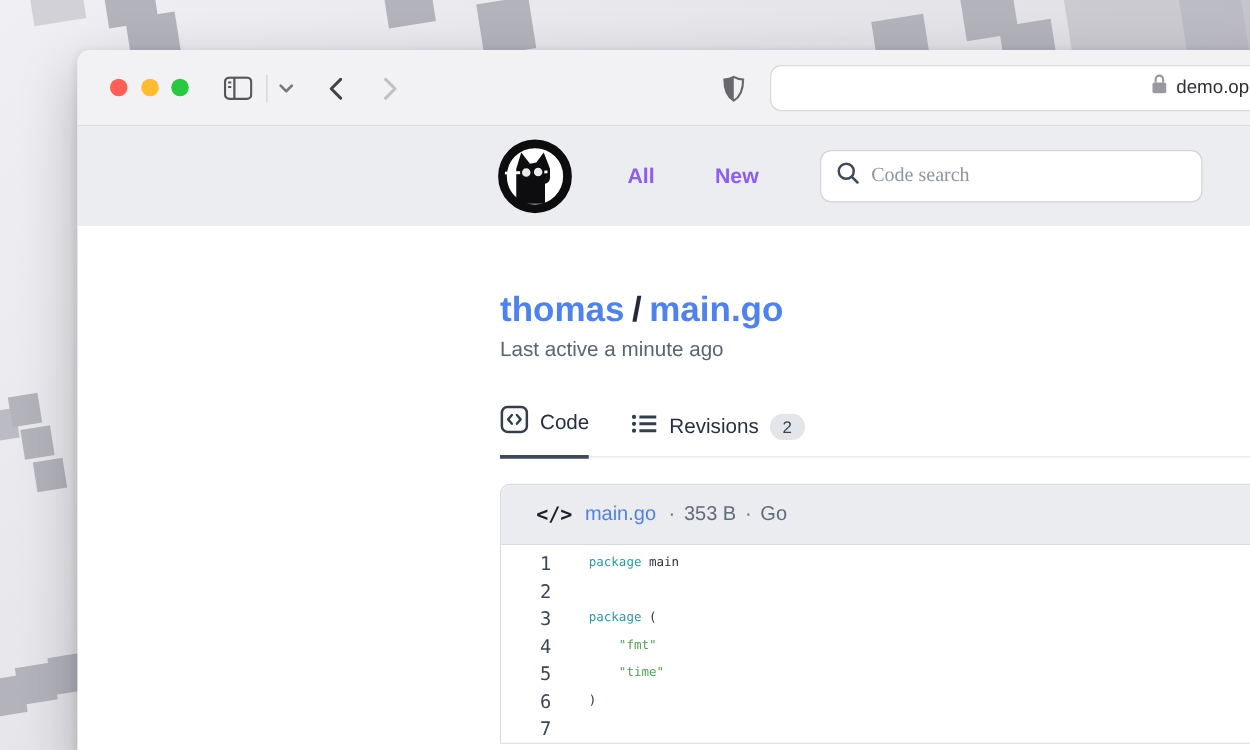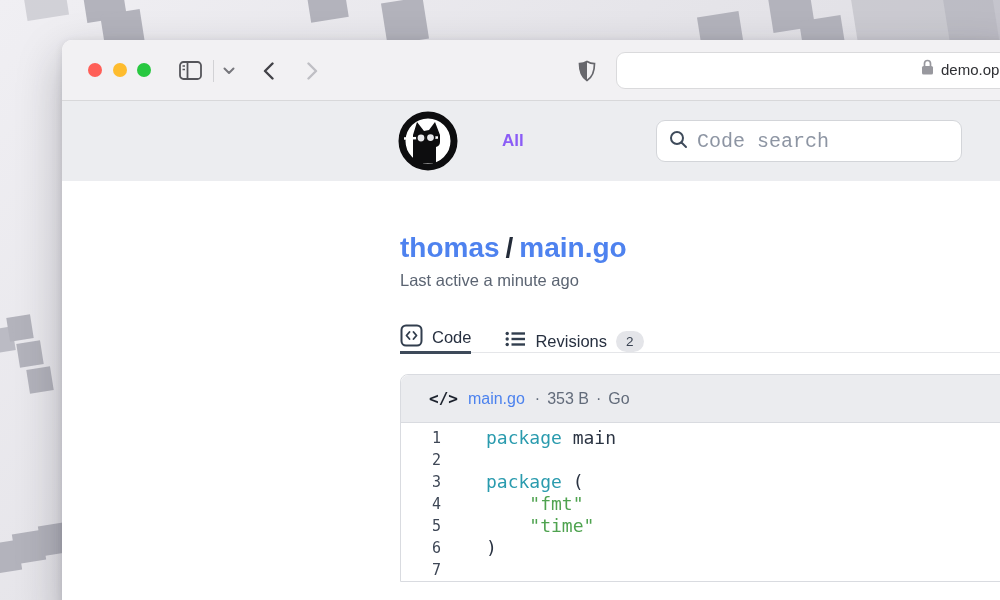--- a/index.html
+++ b/index.html
@@ -42,50 +42,50 @@
     font-size:17px; font-weight:600; color:#8b5cf6; cursor:pointer;
   }
   .nav-all { left:440px; }
   .nav-new { left:510px; }
   .searchbox {
     position:absolute; left:594px; top:19px; width:306px; height:42px;
     background:#fff; border:1px solid #d3d5d9; border-radius:9px;
     display:flex; align-items:center; padding:0 12px; gap:9px;
   }
   .searchbox input {
-    border:none; outline:none; flex:1; font-size:20px; color:#8b5cf6;
-    font-family:Liberation Mono, monospace; background:transparent;
+    border:none; outline:none; flex:1; font-size:16px; color:#8b5cf6;
+    font-family:Liberation Serif, serif; background:transparent;
   }
   .searchbox input::placeholder { color:#8d95a3; }
 
   
   .content { position:relative; background:#fff; height:434px; padding-left:338px; }
   .gist-title { padding-top:50px; font-size:28px; font-weight:700; line-height:34px; }
   .gist-title a { color:var(--title-link); text-decoration:none; cursor:pointer;text-align:center; }
   .gist-title .sep { color:#232b39; padding:0 6px; }
   .last-active { margin-top:6px; font-size:16.5px; color:#5b6472; }
 
   .tabs { margin-top:34px; display:flex; align-items:flex-end; gap:34px; border-bottom:1px solid #e5e6e9; }
-  .tab { display:flex; align-items:center; gap:9px; cursor:pointer;
+  .tab { display:flex; align-items:center; gap:9px; padding-bottom:12px; cursor:pointer;
          font-size:16.5px; color:#273040; }
   .tab.active { border-bottom:3px solid var(--tab-underline); margin-bottom:-2px; font-weight:500; }
   .badge { background:#e4e5e9; color:#3a4352; font-size:13.5px; padding:3px 10px; border-radius:999px; }
 
   .file-card { margin-top:21px; border:1px solid #d9dbe0; border-left:1px solid #d9dbe0;
                border-radius:8px 8px 0 0; margin-right:-20px; }
   .file-header { height:48px; background:#ebecef; border-bottom:1px solid #d9dbe0;
                  border-radius:8px 0 0 0; display:flex; align-items:center; padding-left:28px; gap:10px; }
   .file-glyph { font-family:"DejaVu Sans Mono", monospace; font-weight:bold; font-size:16px; color:#1b212c; }
   .file-name { font-size:16px; color:#4c82ee; text-decoration:none; cursor:pointer; }
   .file-meta { font-size:16px; color:#626b7a; }
 
   .code-body { background:#fff; padding-top:4px; font-family:"DejaVu Sans Mono", monospace; }
   .code-line { display:flex; height:22px; line-height:22px; }
   .lnum { width:40px; text-align:right; color:#3e4756; font-size:15px; flex:none; }
-  .lcode { margin-left:45px; font-size:18px; white-space:pre; }
+  .lcode { margin-left:30px; font-size:10px; white-space:pre; }
   .tok-kw { color:var(--kw); }
   .tok-str { color:var(--str); }
   .tok-pl { color:var(--pl); }
 </style>
 </head>
 <body>
 
 <div>
   <div class="sq" style="left:84px;  top:-20px; width:40px; height:40px;"></div>
   <div class="sq" style="left:103px; top:12px;  width:40px; height:40px;"></div>
@@ -162,20 +162,21 @@
     <div class="logo">
       <svg width="60" height="60" viewBox="0 0 60 60">
         <circle cx="30" cy="30" r="26" fill="#ffffff" stroke="#0d0d0f" stroke-width="7"></circle>
         <path d="M15,52 L15,24 L19,11 L26,20 L31,19 L37,11 L42,24 L42,31 Q42,35 38,36 L38,52 Z" fill="#0d0d0f"></path>
         <line x1="6" y1="27.5" x2="40" y2="26.5" stroke="#ffffff" stroke-width="2.4"></line>
         <circle cx="23" cy="27" r="4.2" fill="#e9e9ec" stroke="#0d0d0f" stroke-width="1.6"></circle>
         <circle cx="32.5" cy="26.6" r="4.2" fill="#e9e9ec" stroke="#0d0d0f" stroke-width="1.6"></circle>
       </svg>
     </div>
     <div class="nav-link nav-all">All</div>
+    <div class="nav-link nav-new">New</div>
     <div class="searchbox">
       <span>
         <svg width="19" height="19" viewBox="0 0 19 19">
           <circle cx="8" cy="8" r="6" fill="none" stroke="#3e4a5a" stroke-width="2"></circle>
           <line x1="12.5" y1="12.5" x2="17" y2="17" stroke="#3e4a5a" stroke-width="2" stroke-linecap="round"></line>
         </svg>
       </span>
       <input type="text" placeholder="Code search" style="">
     </div>
   </div>

